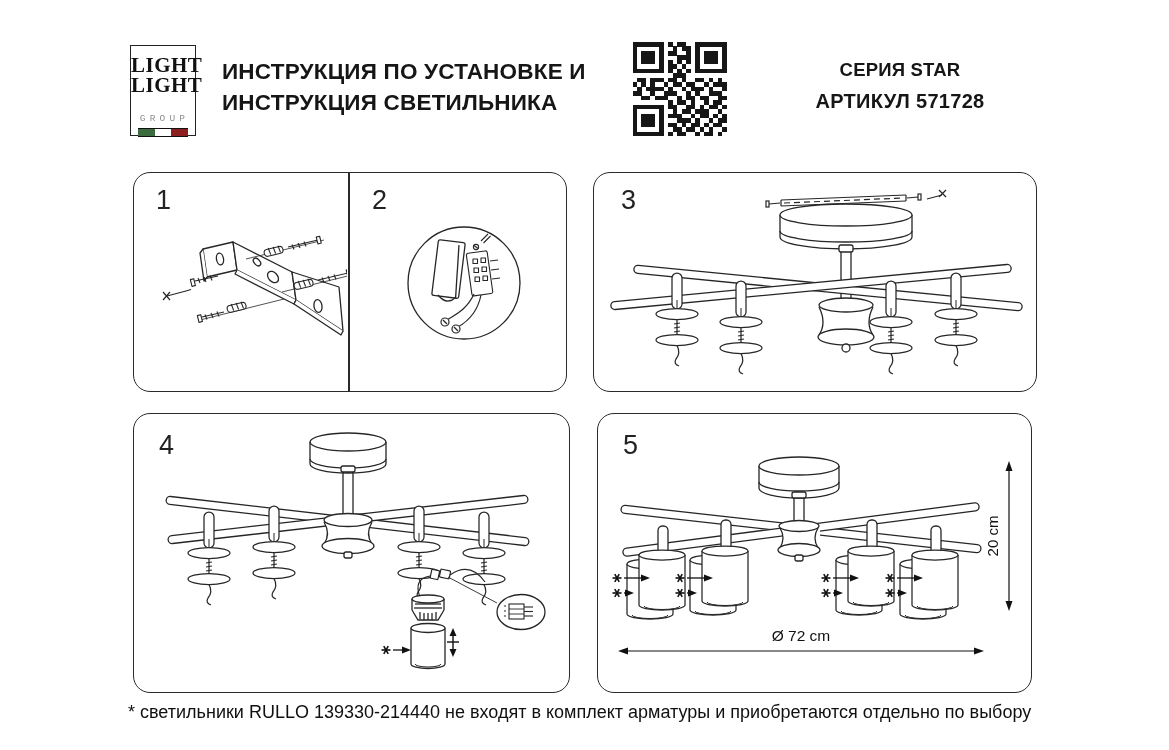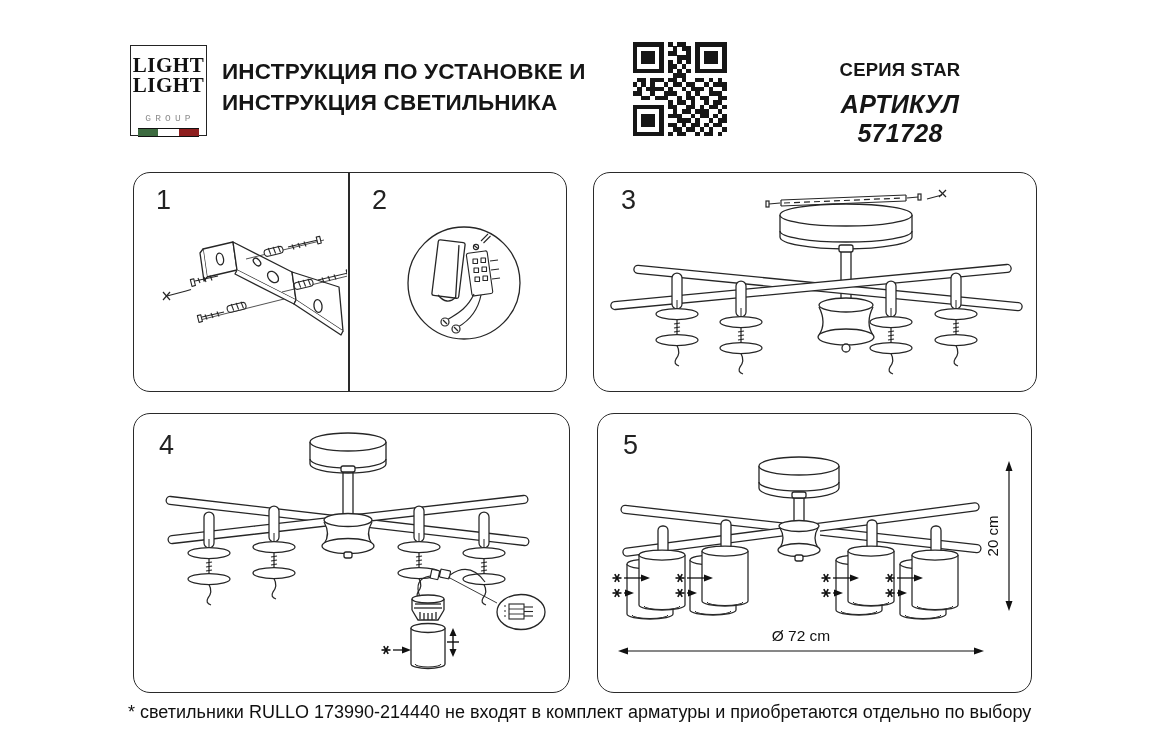--- a/index.html
+++ b/index.html
@@ -7,40 +7,40 @@
     --group-gray:#8f8f8f; --qr:#161616;
   }
   *{margin:0;padding:0;box-sizing:border-box;}
   html,body{background:#fff;}
   body{
     width:1169px;height:750px;position:relative;overflow:hidden;
     font-family:"Liberation Sans",sans-serif;color:var(--ink);
   }
   
   .logo-box{
-    position:absolute;left:130px;top:45px;width:77px;height:91px;
+    position:absolute;left:130px;top:45px;width:66px;height:91px;
     border:1.5px solid #232323;background:#fff;text-align:center;padding-top:9px;
   }
   .logo-word{font-family:"Liberation Serif",serif;font-weight:700;font-size:21px;
     line-height:20px;letter-spacing:.5px;color:#111;}
   .logo-group{font-size:9.5px;letter-spacing:4.2px;color:var(--group-gray);
     margin-top:18px;margin-left:3px;font-family:Liberation Mono, monospace;}
   .logo-flag{margin:4px 7px 0 7px;border-top:1.2px solid #111;border-bottom:1.2px solid #111;
     height:9px;display:flex;}
   .logo-flag span{flex:1;height:100%;}
   .flag-g{background:var(--flag-green);} .flag-w{background:#fff;} .flag-r{background:var(--flag-red);}
   .main-title{
     position:absolute;left:222px;top:56px;width:390px;
     font-size:22.5px;font-weight:700;line-height:31px;letter-spacing:.2px;color:#161616;
   }
   .qr-wrap{position:absolute;left:631px;top:42px;width:97px;height:94px;}
   .qr-wrap svg{width:100%;height:100%;fill:var(--qr);}
   .series-block{position:absolute;left:800px;top:59px;width:200px;text-align:center;color:#161616;}
   .series-line{font-size:18.5px;font-weight:700;letter-spacing:.2px;}
-  .article-line{font-size:25px;font-weight:700;margin-top:9px;letter-spacing:.3px;font-style:italic;}
+  .article-line{font-size:20px;font-weight:700;margin-top:9px;letter-spacing:.3px;}
   
   .panel{position:absolute;border:1.6px solid #2a2a2a;border-radius:17px;background:#fff;}
   #panel12{left:133px;top:172px;width:434px;height:220px;}
   #panel3 {left:593px;top:172px;width:444px;height:220px;}
   #panel4 {left:133px;top:413px;width:437px;height:280px;}
   #panel5 {left:597px;top:413px;width:435px;height:280px;}
   .divider{position:absolute;left:214px;top:0;bottom:0;width:1.5px;background:#2a2a2a;}
   .step-num{position:absolute;font-size:27px;font-weight:400;color:#222;}
   .panel svg.art{position:absolute;left:0;top:0;}
   .footnote{position:absolute;left:128px;top:702px;width:980px;font-size:18px;color:#101010;}
@@ -710,13 +710,13 @@
       <g stroke="#111" stroke-width="1.2">
         <line x1="25" y1="237" x2="381" y2="237"></line>
         <path d="M20,237 L30,233.5 L30,240.5 Z" fill="#111" stroke="none"></path>
         <path d="M386,237 L376,233.5 L376,240.5 Z" fill="#111" stroke="none"></path>
       </g>
       <text x="203" y="227" text-anchor="middle" font-size="15.5" fill="#111" stroke="none">Ø 72 cm</text>
     </g>
   </svg>
 </div>
 
-<div class="footnote">* светильники RULLO 173990-214440 не входят в комплект арматуры и приобретаются отдельно по выбору</div>
+<div class="footnote">* светильники RULLO 139330-214440 не входят в комплект арматуры и приобретаются отдельно по выбору</div>
 
 </body></html>

